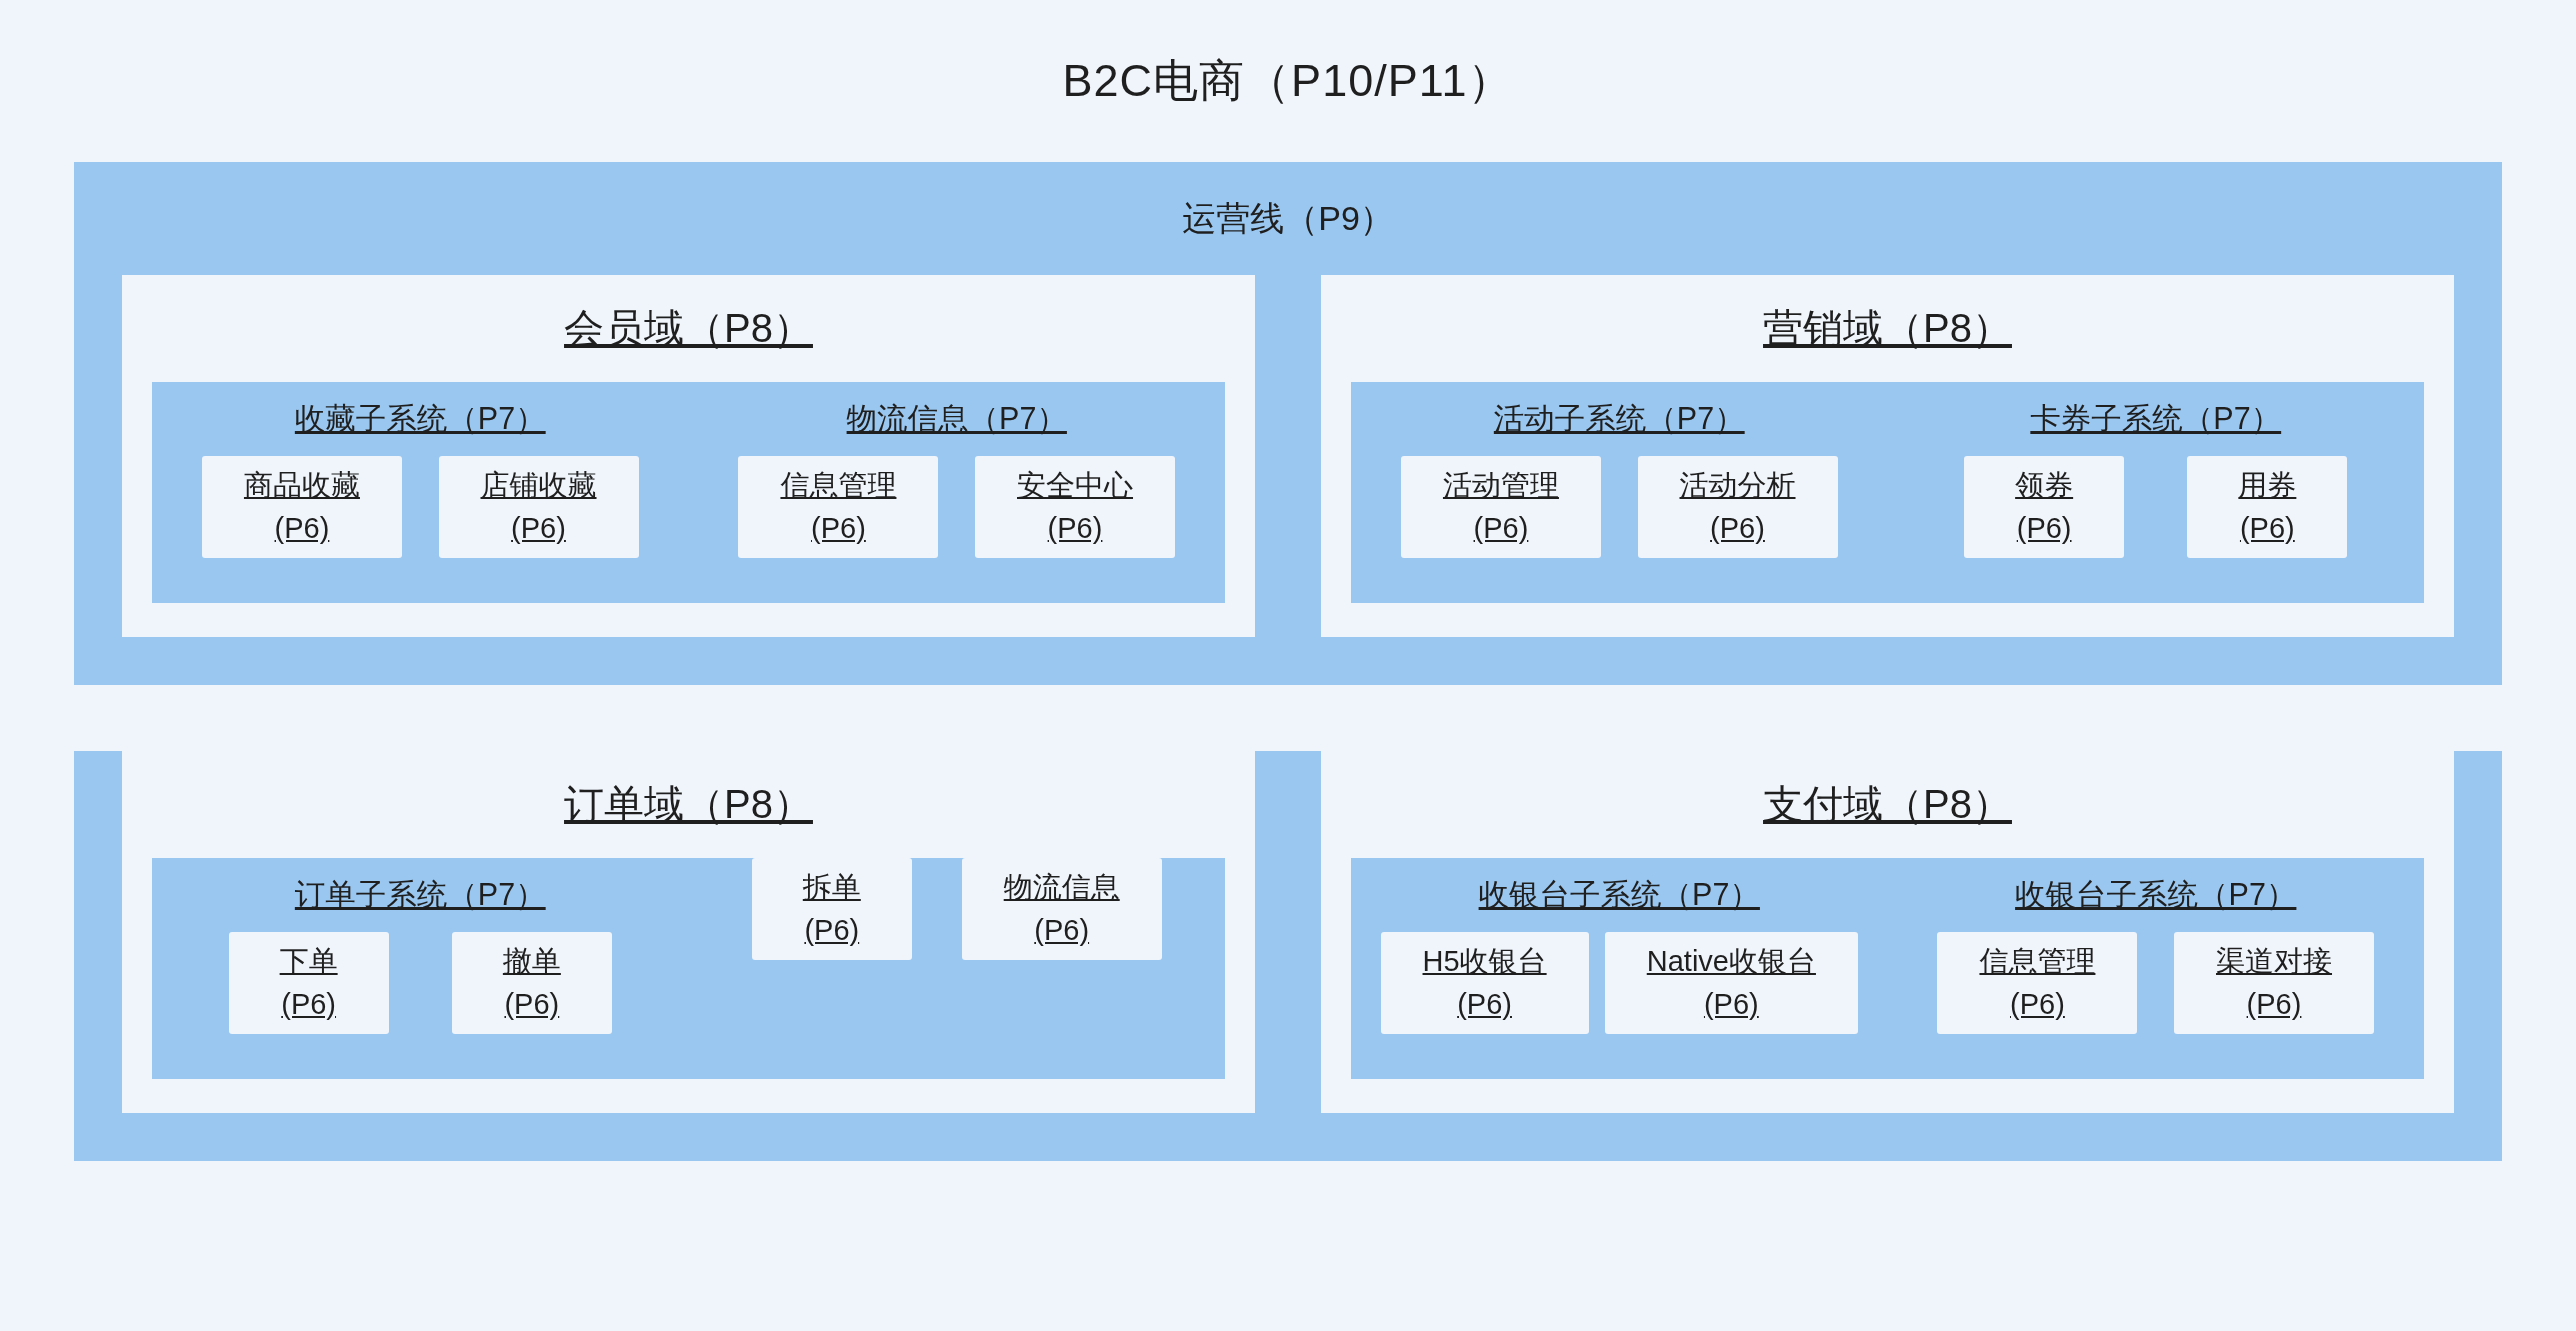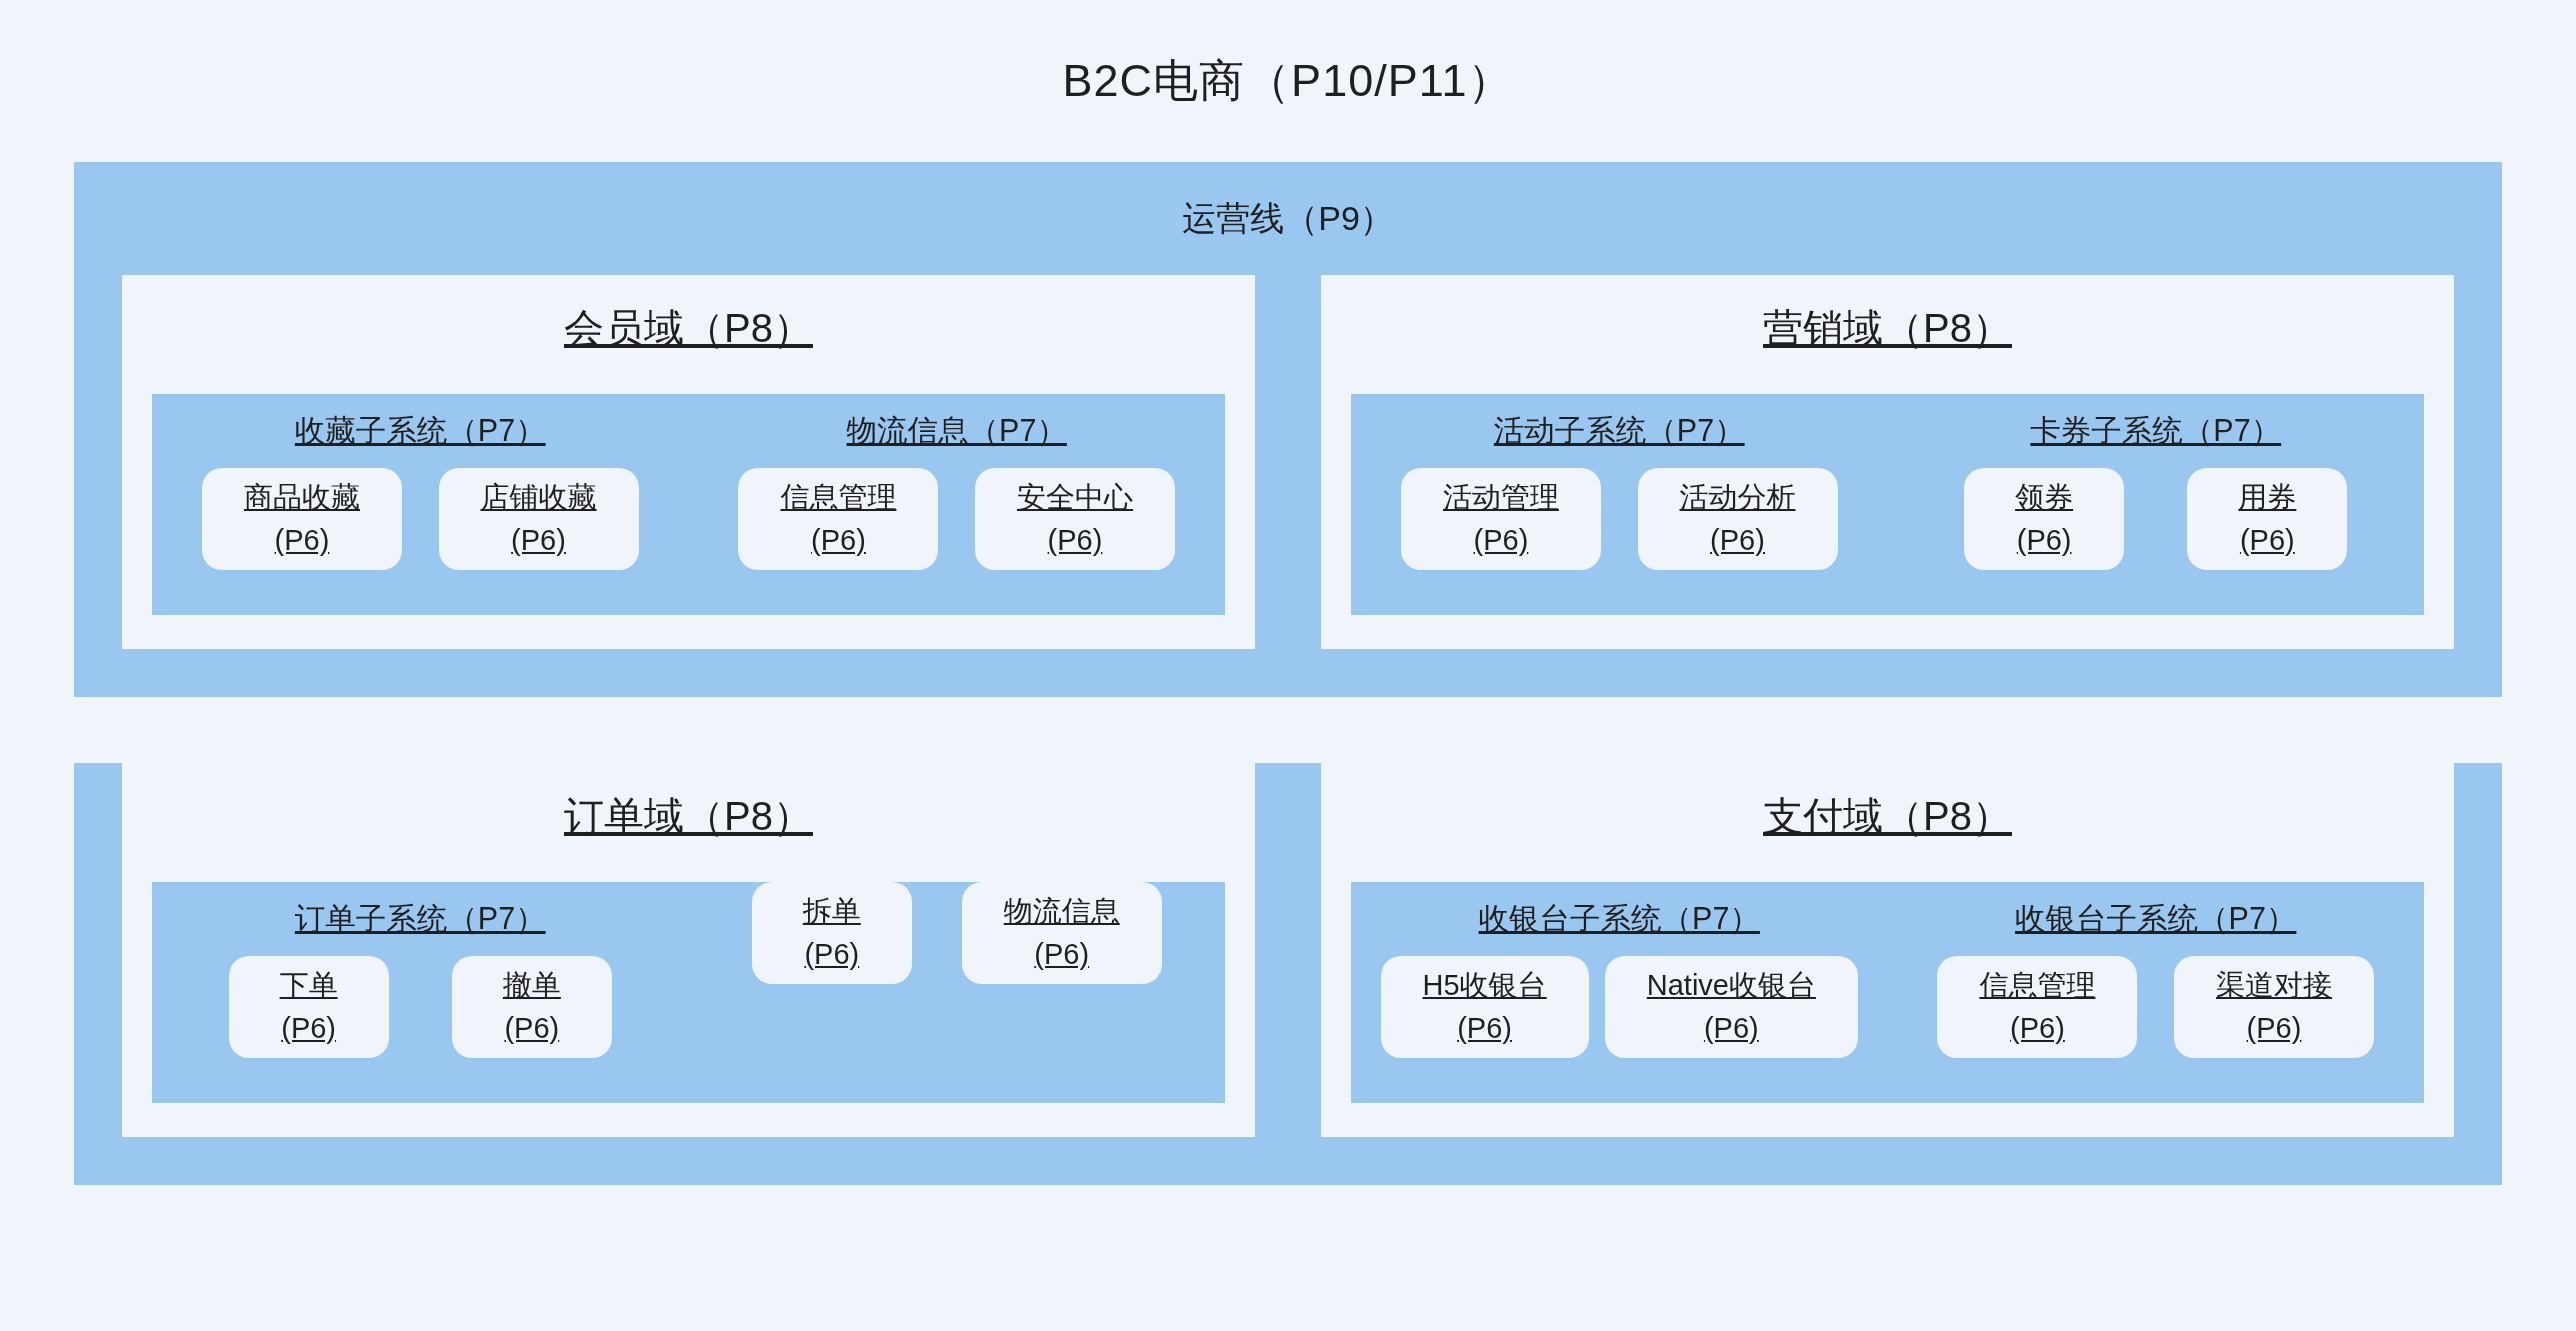--- a/index.html
+++ b/index.html
@@ -57,21 +57,20 @@
     height: 107px;
     display: flex;
     align-items: center;
     justify-content: center;
     font-size: 40px;
     font-weight: 500;
   }
   .domain-content {
     display: flex;
     padding: 0 30px 34px 30px;
-    margin-top: 12px;
   }
   .subsystem-box {
     flex: 1 1 0;
     background: var(--blue);
     padding-bottom: 45px;
   }
   .subsystem-header {
     height: 74px;
     display: flex;
     align-items: center;
@@ -80,21 +79,21 @@
     font-weight: 500;
   }
   .subsystem-content {
     display: flex;
     justify-content: space-evenly;
     align-items: flex-start;
     padding: 0 13.4px;
   }
   .module-box {
     background: var(--bg);
-    border-radius: 20px;
+    border-radius: 3px;
     min-height: 102px;
     min-width: 160px;
     padding: 7.6px 42px;
     display: flex;
     flex-direction: column;
     align-items: center;
     justify-content: center;
     text-align: center;
     font-size: 29px;
     line-height: 43px;

